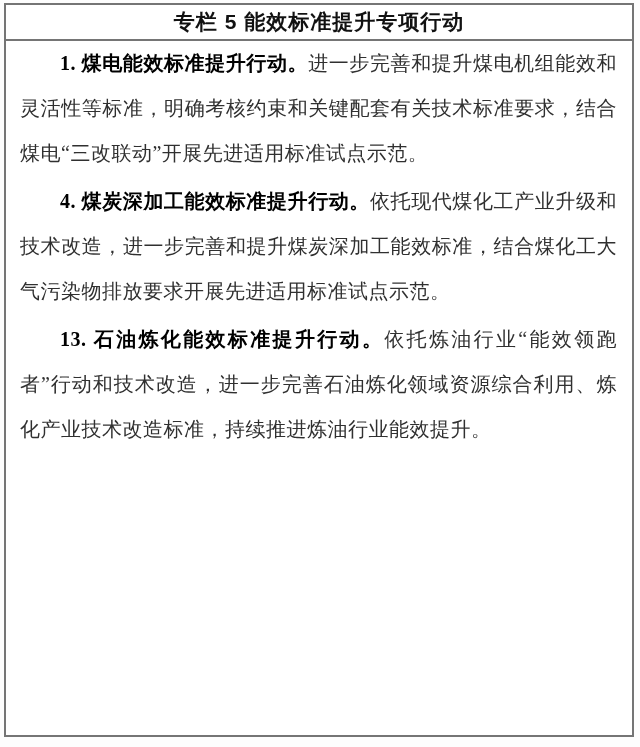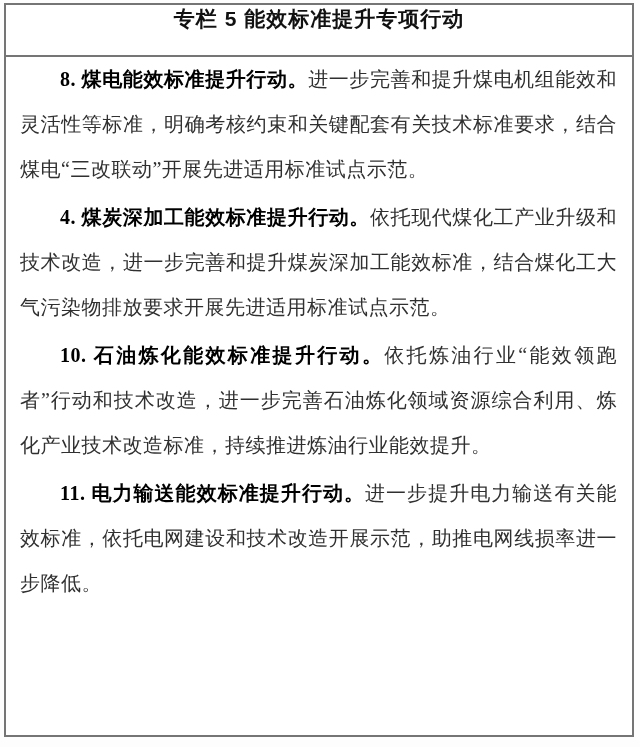--- a/index.html
+++ b/index.html
@@ -21,24 +21,25 @@
     position: absolute;
     left: 4px;
     top: 3px;
     width: 630px;
     height: 734px;
     border: 2px solid #757575;
     box-sizing: border-box;
     background: #ffffff;
   }
   .panel-header {
-    height: 52px;
+    height: 36px;
     border-bottom: 2px solid #757575;
     box-sizing: border-box;
     display: flex;
+    align-items: center;
     justify-content: center;
   }
   .panel-title {
     font-family: "Liberation Sans", "DejaVu Sans", sans-serif;
     font-size: 21px;
     font-weight: 700;
     color: #111111;
     letter-spacing: 1px;
     white-space: nowrap;
   }
@@ -66,19 +67,18 @@
 </style>
 </head>
 <body>
 
 <div class="page">
   <div class="panel">
     <div class="panel-header">
       <span class="panel-title">专栏 5 能效标准提升专项行动</span>
     </div>
     <div class="panel-body">
-      <p><b>8. 煤电能效标准提升行动。</b><span>进一步完善和提升煤电机组能效和灵活性等标准，明确考核约束和关键配套有关技术标准要求，结合煤电“三改联动”开展先进适用标准试点示范。</span></p>
+      <p><b>1. 煤电能效标准提升行动。</b><span>进一步完善和提升煤电机组能效和灵活性等标准，明确考核约束和关键配套有关技术标准要求，结合煤电“三改联动”开展先进适用标准试点示范。</span></p>
       <p><b>4. 煤炭深加工能效标准提升行动。</b><span>依托现代煤化工产业升级和技术改造，进一步完善和提升煤炭深加工能效标准，结合煤化工大气污染物排放要求开展先进适用标准试点示范。</span></p>
-      <p><b>10. 石油炼化能效标准提升行动。</b><span>依托炼油行业“能效领跑者”行动和技术改造，进一步完善石油炼化领域资源综合利用、炼化产业技术改造标准，持续推进炼油行业能效提升。</span></p>
-      <p><b>11. 电力输送能效标准提升行动。</b><span>进一步提升电力输送有关能效标准，依托电网建设和技术改造开展示范，助推电网线损率进一步降低。</span></p>
+      <p><b>13. 石油炼化能效标准提升行动。</b><span>依托炼油行业“能效领跑者”行动和技术改造，进一步完善石油炼化领域资源综合利用、炼化产业技术改造标准，持续推进炼油行业能效提升。</span></p>
     </div>
   </div>
 </div>
 
 </body></html>

